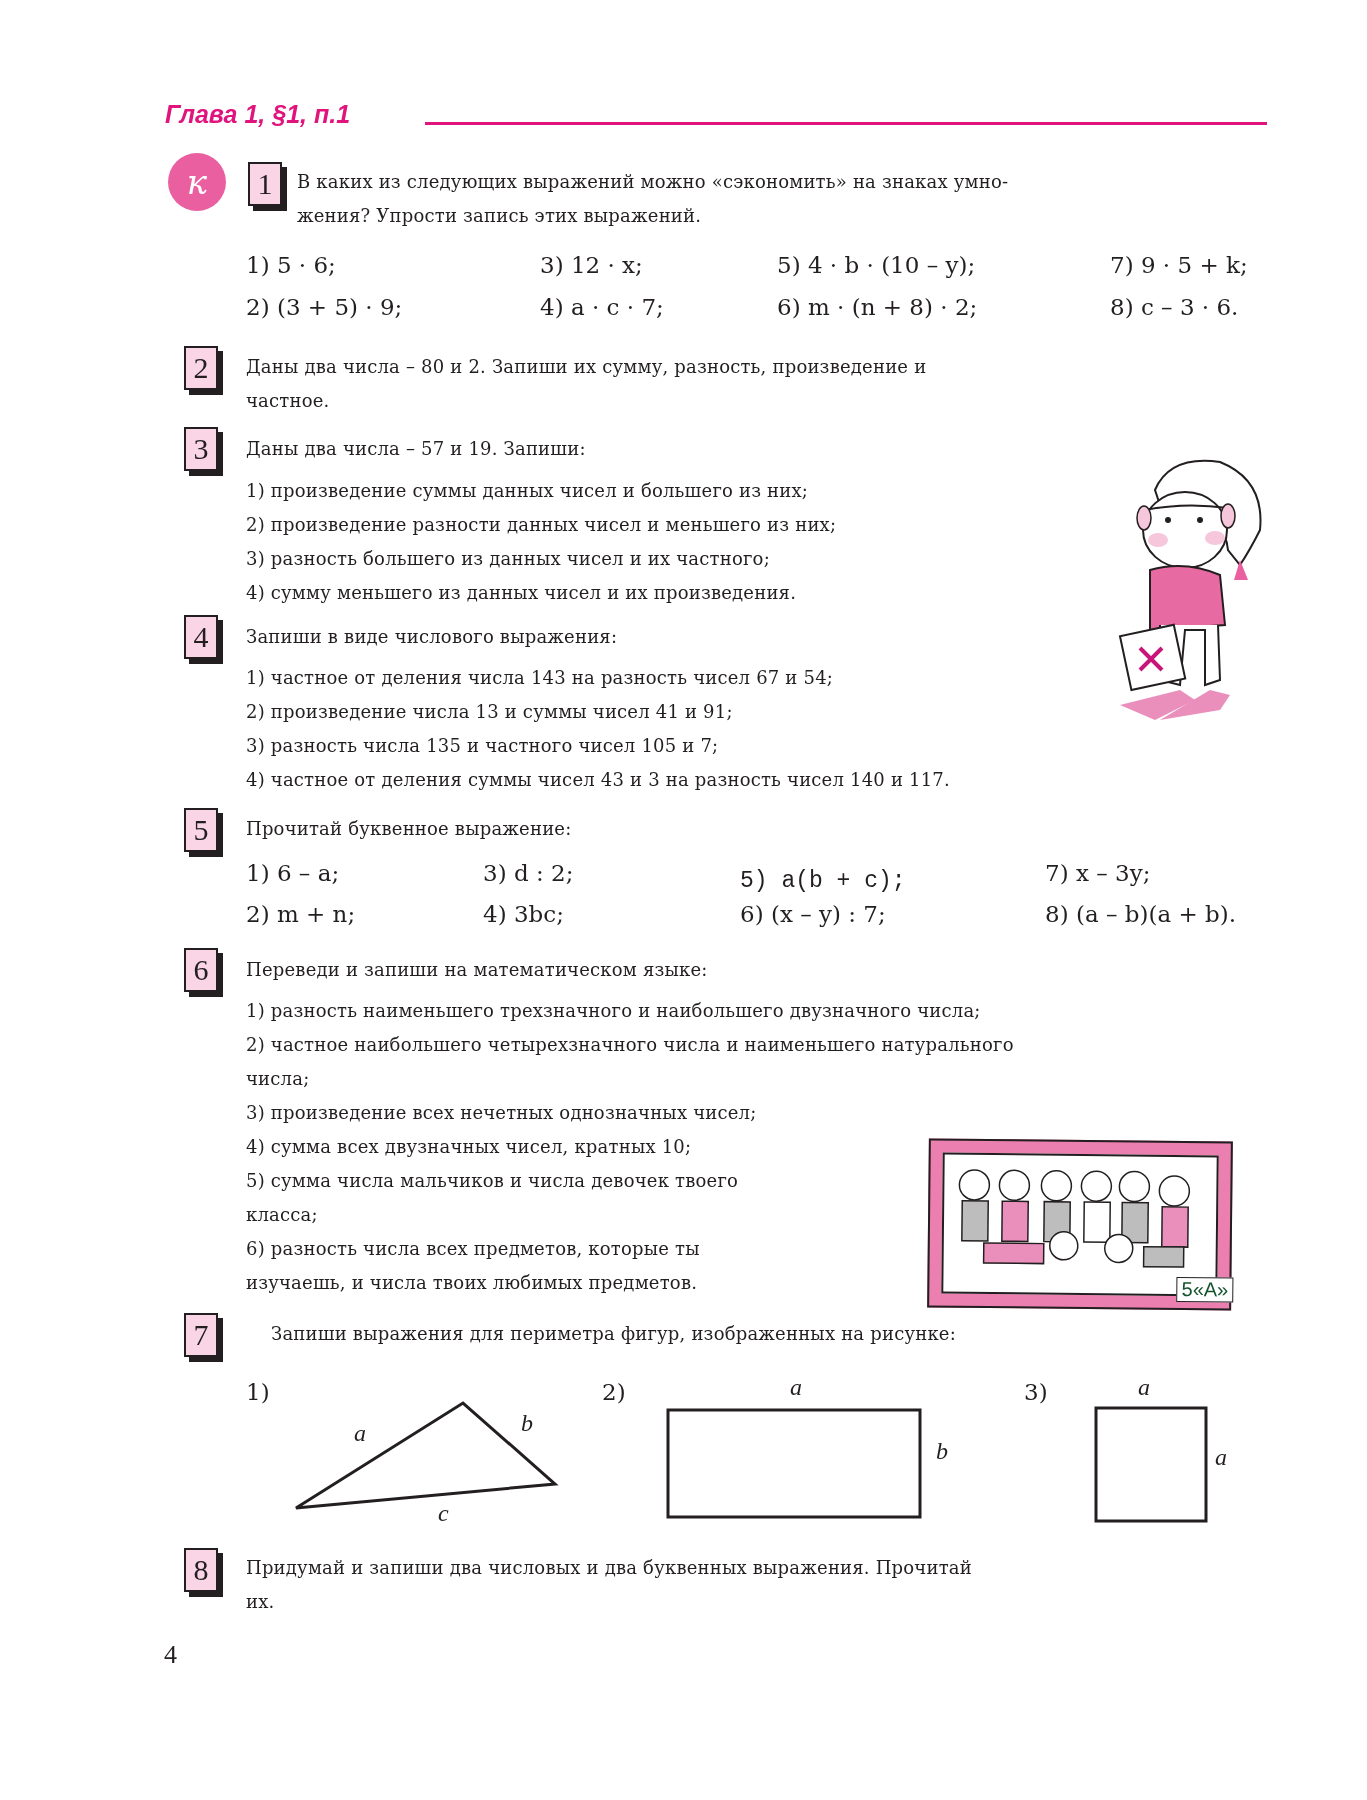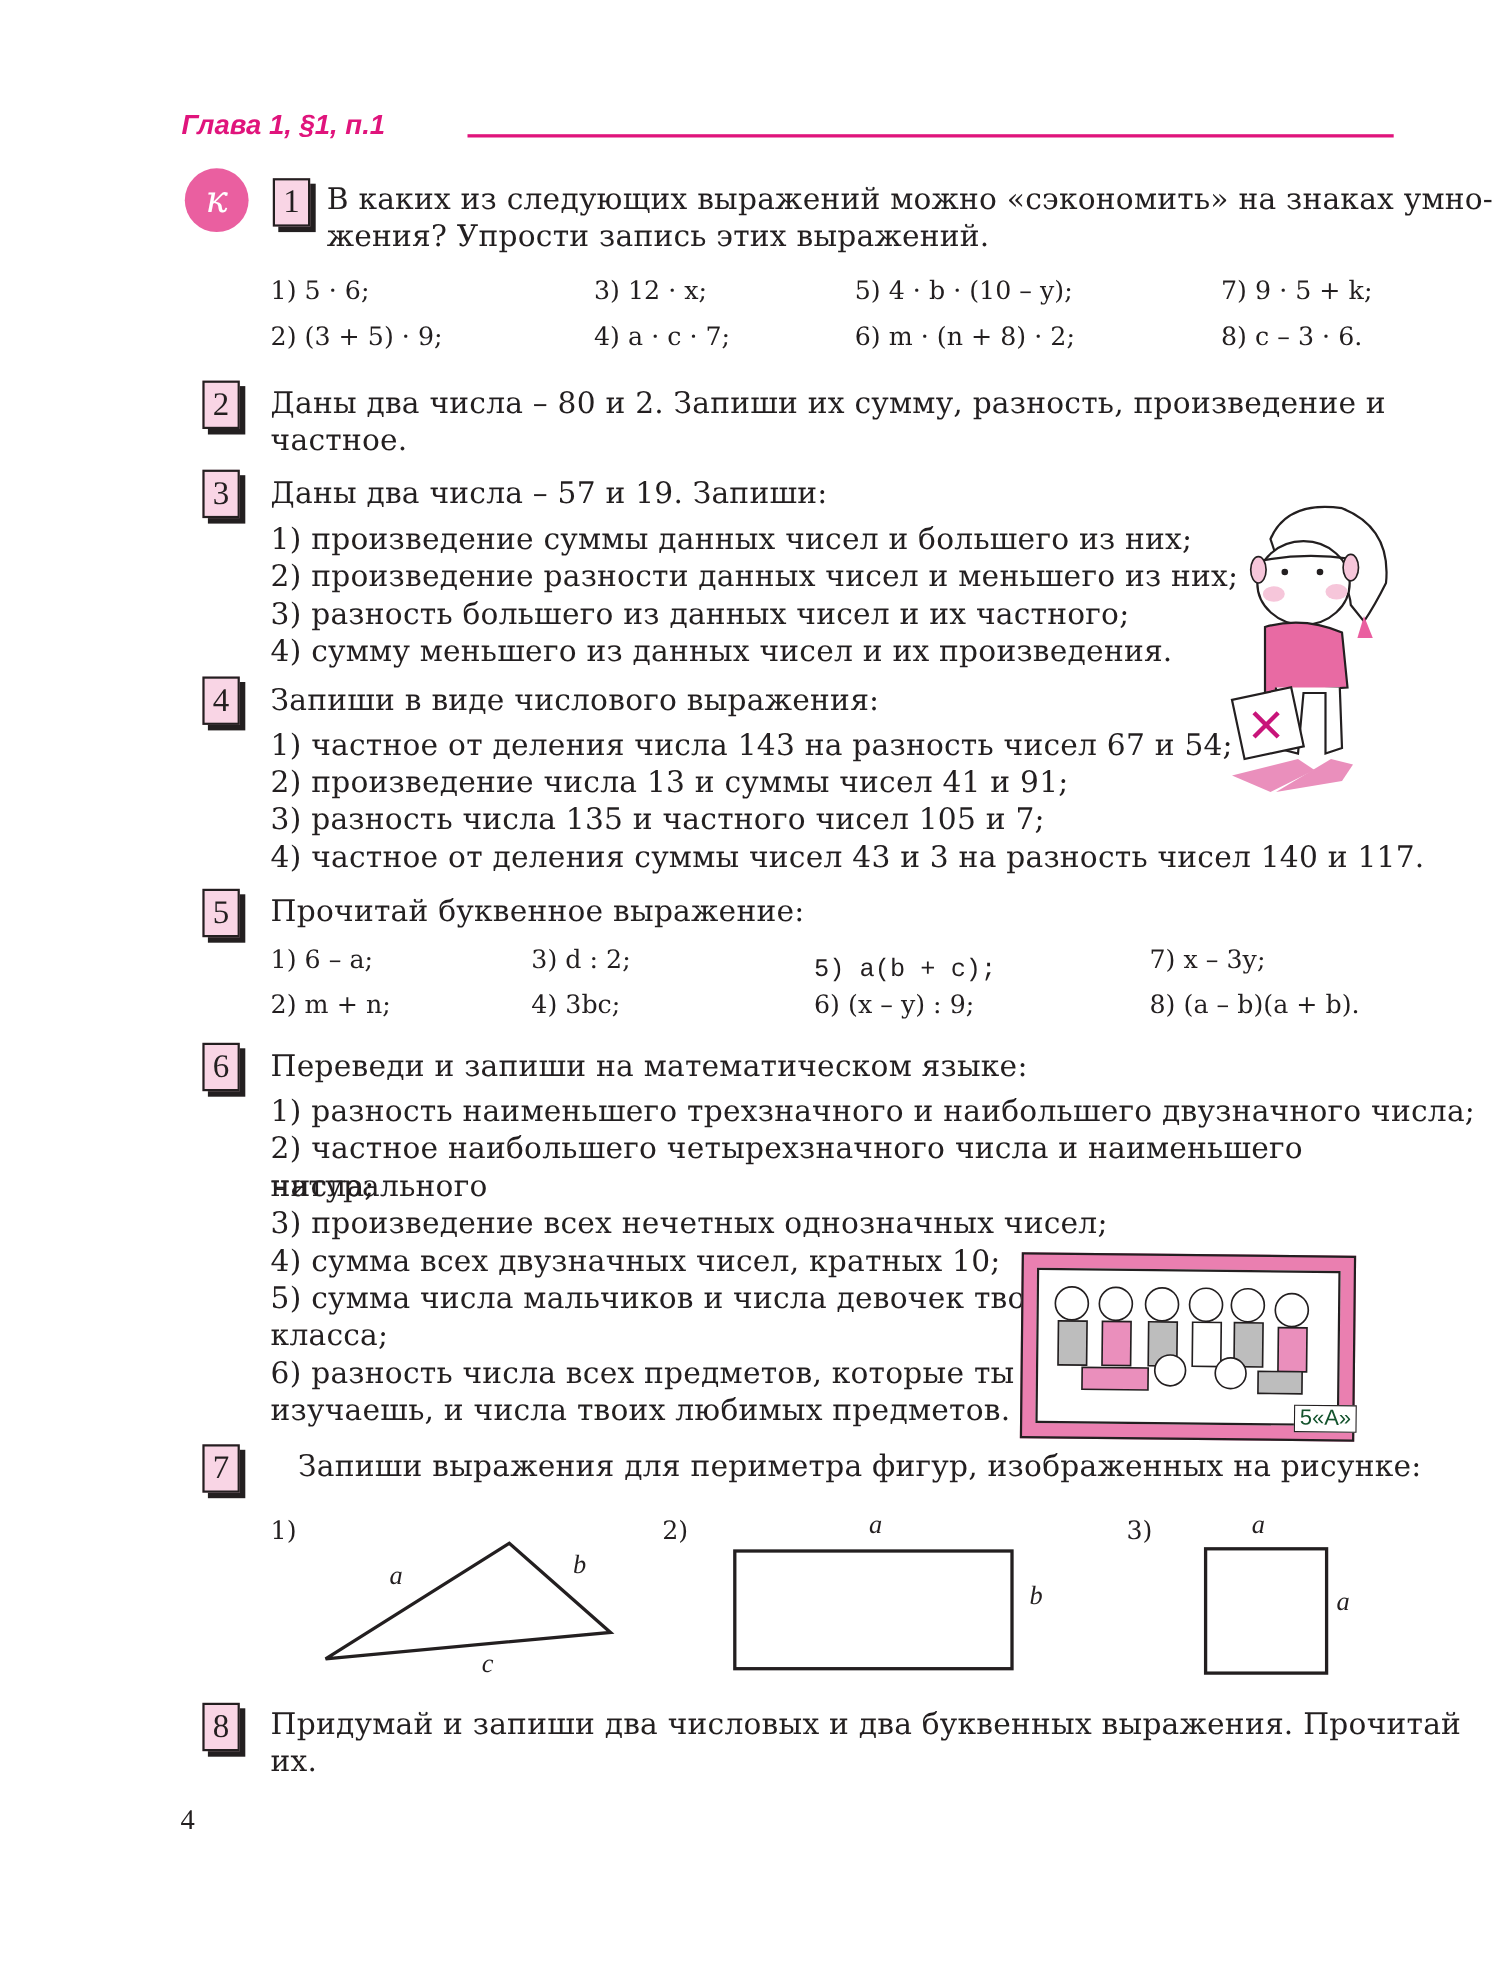--- a/index.html
+++ b/index.html
@@ -8,21 +8,21 @@
   .abs { position:absolute; }
   .hdr { left:165px; top:100px; font-family:"Liberation Sans",sans-serif; font-weight:bold;
          font-style:italic; font-size:25px; color:#e0147c; }
   .hdr-line { left:425px; top:122px; width:842px; height:3px; background:#e0147c; }
   .k-badge { left:168px; top:153px; width:58px; height:58px; border-radius:50%; background:#ea5fa0;
              color:#fff; font-family:"DejaVu Serif",serif; font-style:italic; font-size:34px;
              display:flex; align-items:center; justify-content:center; }
   .num { width:30px; height:40px; background:#f9d5e5; border:2px solid #231f20;
          box-shadow:5px 5px 0 #231f20; font-size:30px; line-height:40px; text-align:center;
          font-family:"Liberation Serif",serif; }
-  .txt { font-size:27px; line-height:34px; letter-spacing:0.2px; }
+  .txt { font-size:18px; line-height:34px; letter-spacing:0.2px; }
   .row { font-size:23px; line-height:34px; }
   .pic { overflow:visible; }
   .pn { left:164px; top:1640px; font-size:26px; font-family:"Liberation Serif",serif; }
   .lbl { font-style:italic; font-size:24px; font-family:"Liberation Serif",serif; }
 </style>
 </head>
 <body>
 
 <div class="abs hdr">Глава 1, §1, п.1</div>
 <div class="abs hdr-line"></div>
@@ -78,21 +78,21 @@
 <div class="abs txt" style="left:246px;top:763px;">4) частное от деления суммы чисел 43 и 3 на разность чисел 140 и 117.</div>
 
 <div class="abs num" style="left:184px;top:808px;">5</div>
 <div class="abs txt" style="left:246px;top:812px;">Прочитай буквенное выражение:</div>
 <div class="abs row" style="left:246px;top:856px;">1) 6 – a;</div>
 <div class="abs row" style="left:483px;top:856px;">3) d : 2;</div>
 <div class="abs row" style="left:740px;top:864px;font-family:Liberation Mono, monospace;">5) a(b + c);</div>
 <div class="abs row" style="left:1045px;top:856px;">7) x – 3y;</div>
 <div class="abs row" style="left:246px;top:897px;">2) m + n;</div>
 <div class="abs row" style="left:483px;top:897px;">4) 3bc;</div>
-<div class="abs row" style="left:740px;top:897px;">6) (x – y) : 9;</div>
+<div class="abs row" style="left:740px;top:897px;">6) (x – y) : 7;</div>
 <div class="abs row" style="left:1045px;top:897px;">8) (a – b)(a + b).</div>
 
 <div class="abs num" style="left:184px;top:948px;">6</div>
 <div class="abs txt" style="left:246px;top:953px;">Переведи и запиши на математическом языке:</div>
 <div class="abs txt" style="left:246px;top:994px;">1) разность наименьшего трехзначного и наибольшего двузначного числа;</div>
 <div class="abs txt" style="left:246px;top:1028px;">2) частное наибольшего четырехзначного числа и наименьшего натурального</div>
 <div class="abs txt" style="left:246px;top:1062px;">числа;</div>
 <div class="abs txt" style="left:246px;top:1096px;">3) произведение всех нечетных однозначных чисел;</div>
 <div class="abs txt" style="left:246px;top:1130px;">4) сумма всех двузначных чисел, кратных 10;</div>
 <div class="abs txt" style="left:246px;top:1164px;">5) сумма числа мальчиков и числа девочек твоего</div>

